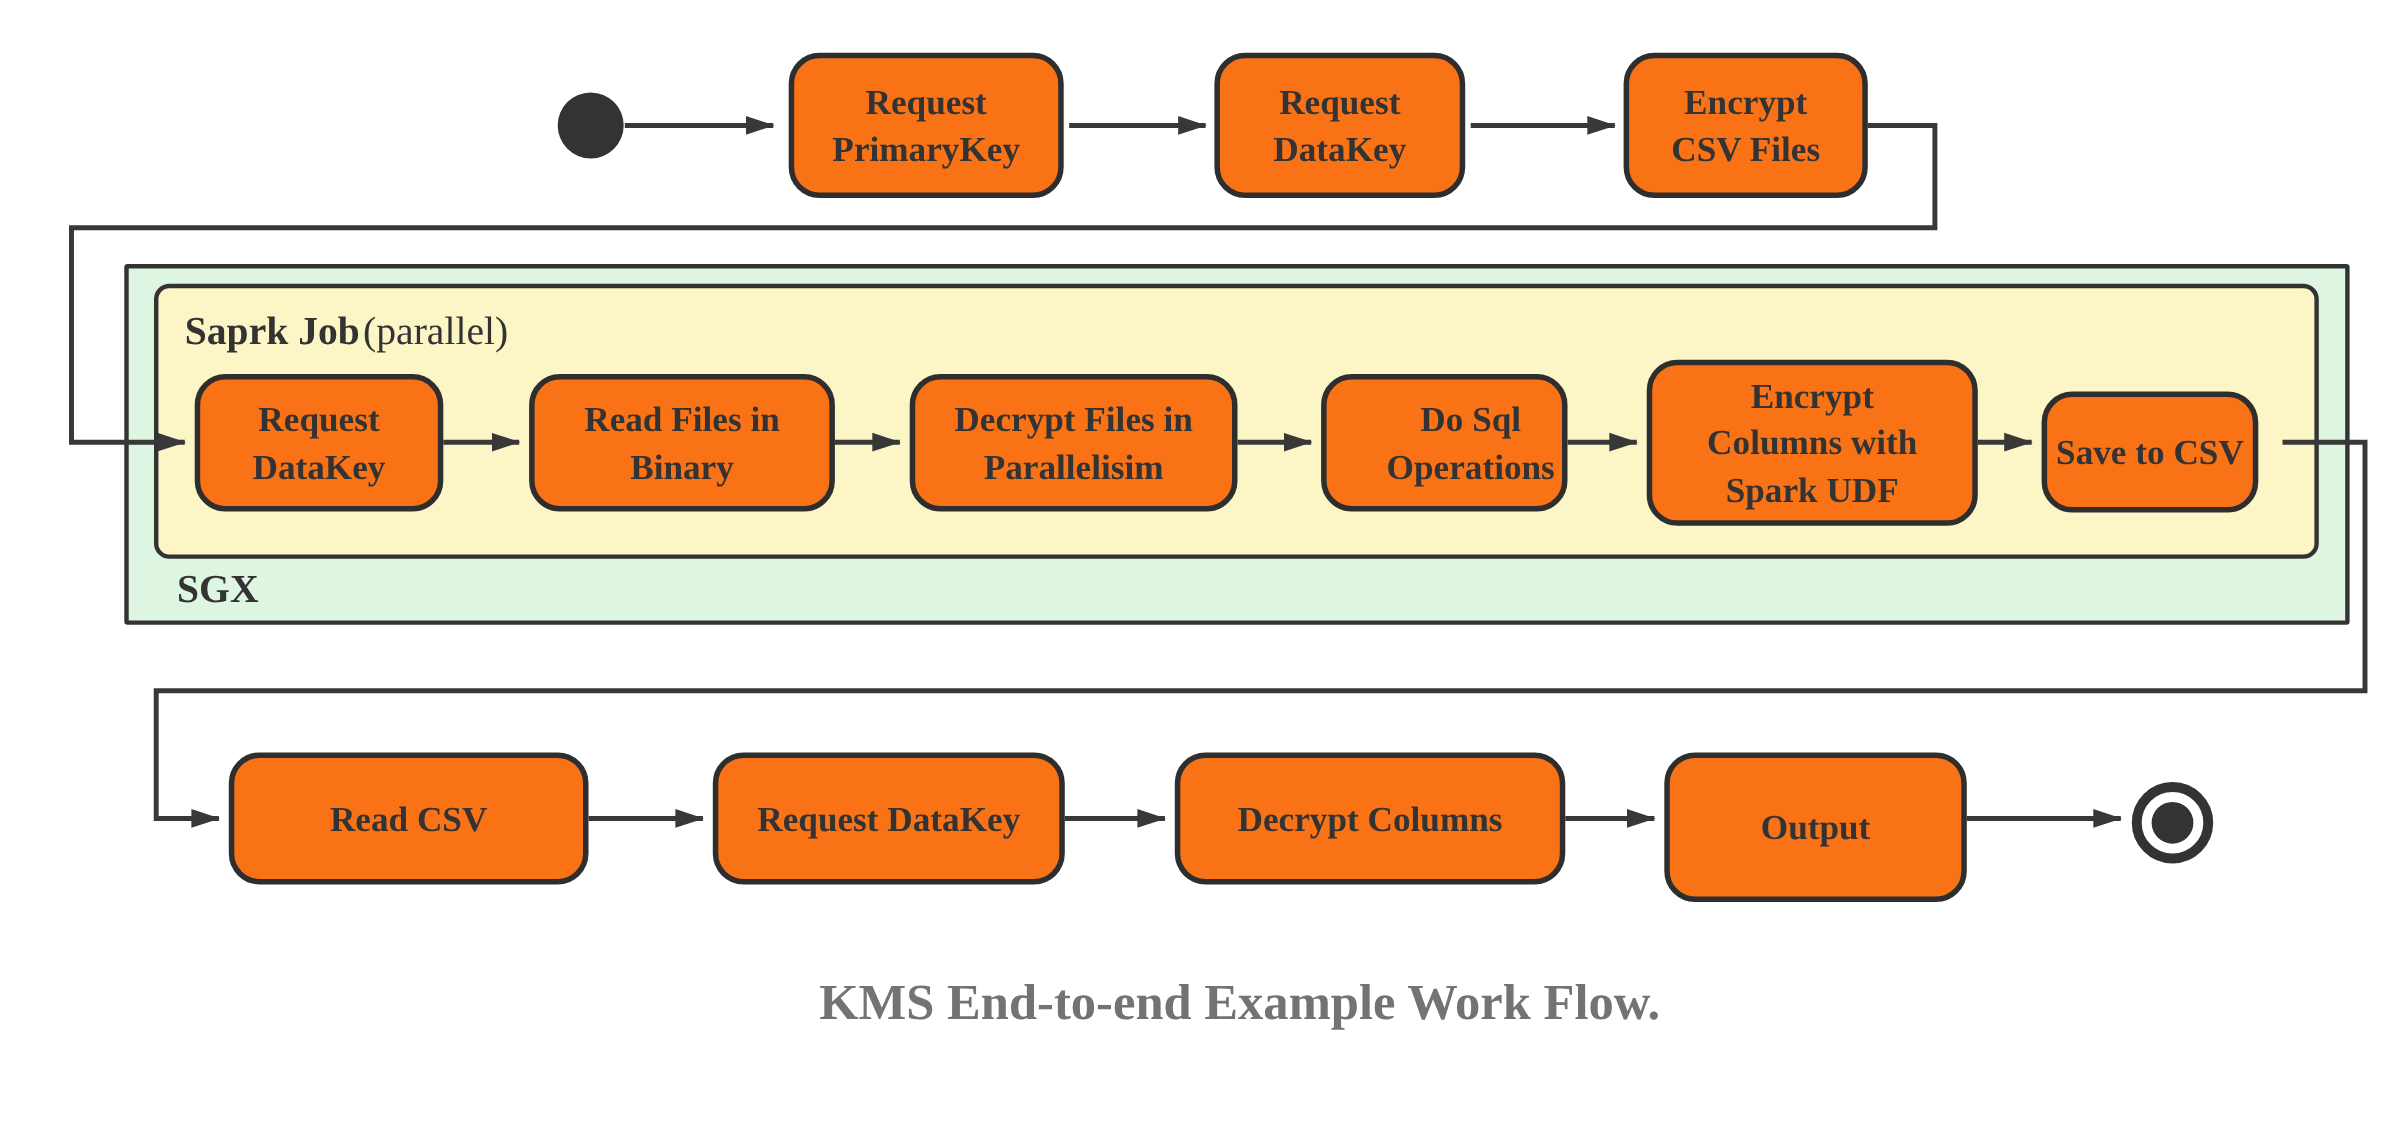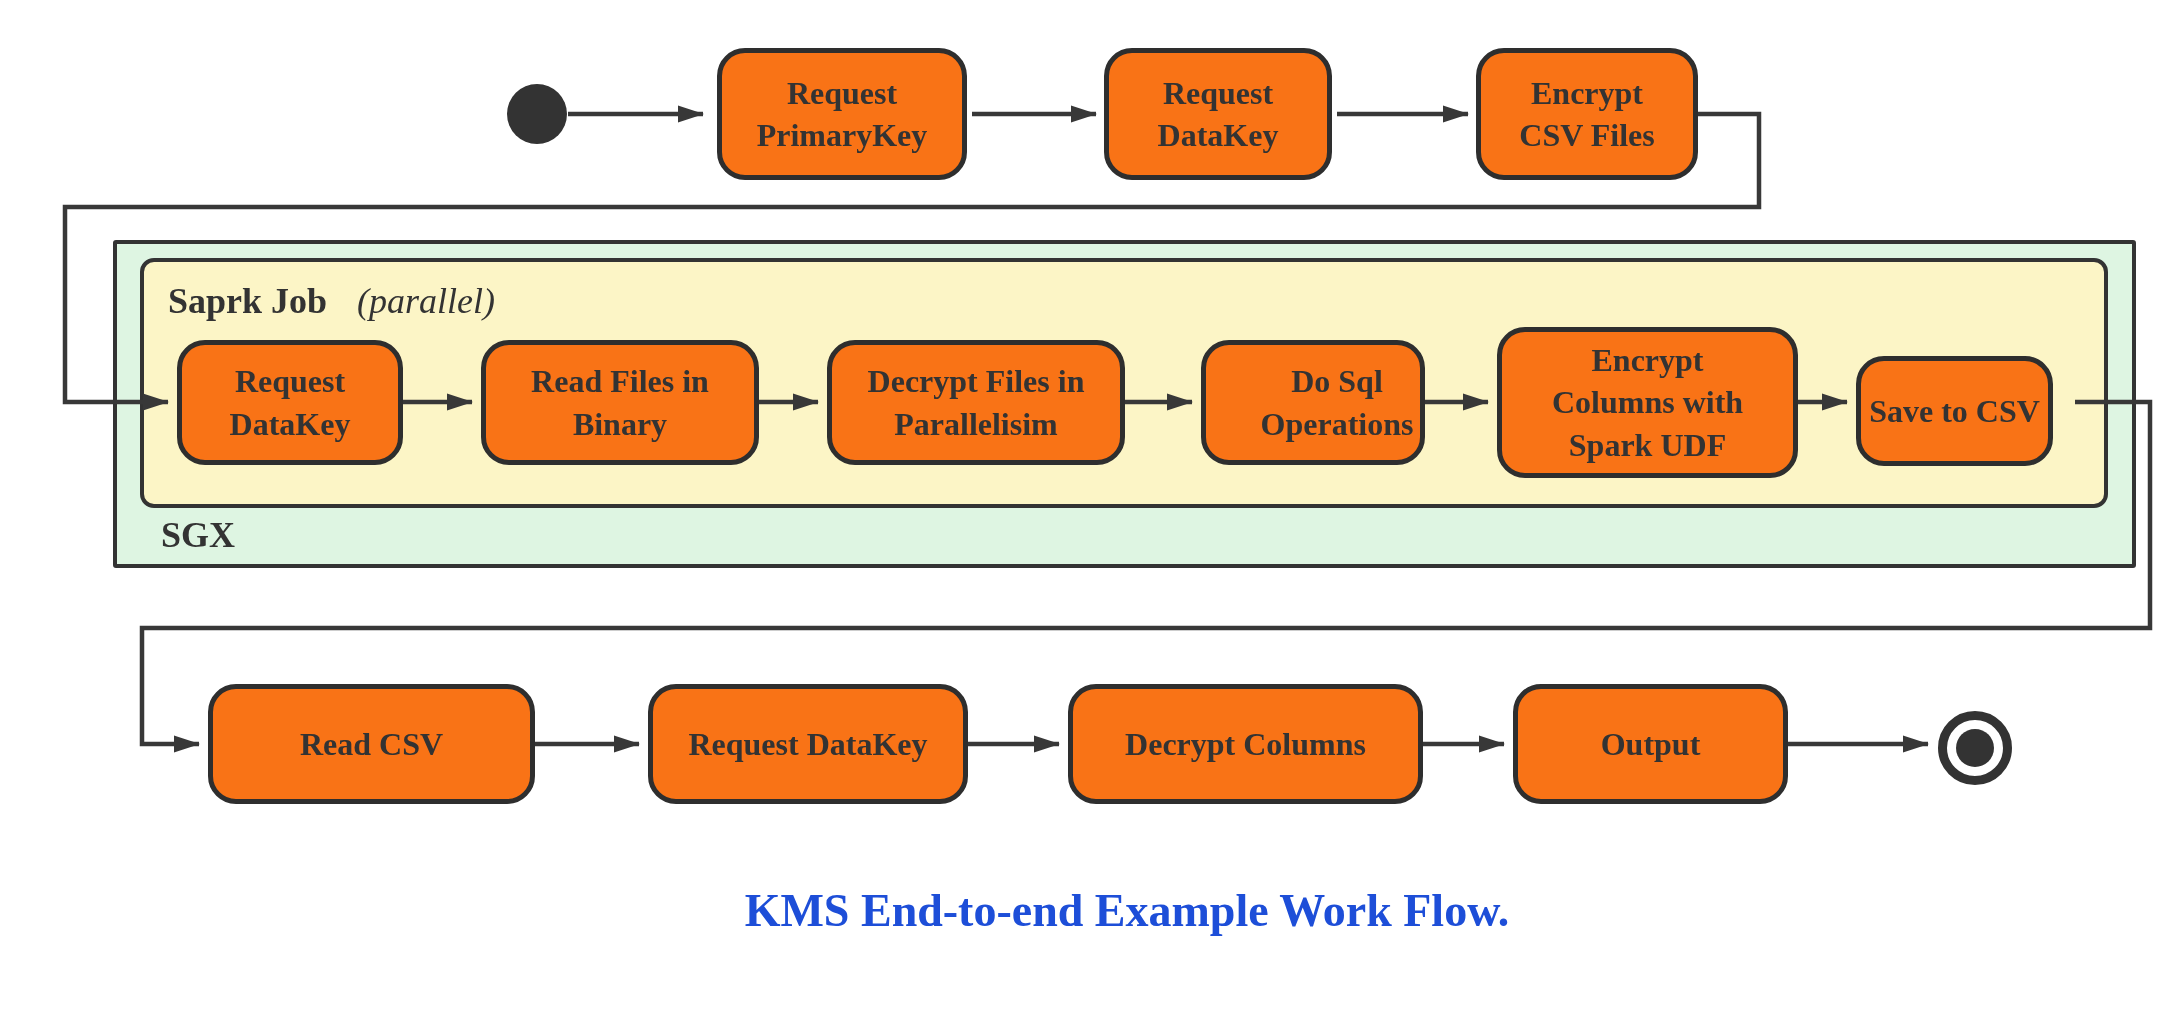--- a/index.html
+++ b/index.html
@@ -25,21 +25,21 @@
   .spark-box {
     left: 140px; top: 258px; width: 1968px; height: 250px;
     background: #fcf5c6;
     border-radius: 14px;
   }
   .spark-label {
     position: absolute; left: 24px; top: 18px;
     font-size: 36px; font-weight: bold; white-space: nowrap;
   }
   .spark-label .annotation {
-    font-weight: normal; font-style: italic; margin-left: 30px;
+    font-weight: normal; margin-left: 3px;
   }
   .sgx-label {
     position: absolute; left: 44px; bottom: 8px;
     font-size: 36px; font-weight: bold;
   }
   .node {
     position: absolute;
     box-sizing: border-box;
     background: #f97316;
     border: 5px solid #2e2e2e;
@@ -75,21 +75,21 @@
     display: flex; align-items: center; justify-content: center;
   }
   .end-state-dot {
     width: 38px; height: 38px;
     background: #333333; border-radius: 50%;
   }
   .diagram-title {
     position: absolute; left: 75px; top: 884px; width: 2104px;
     text-align: center;
     font-size: 46px; font-weight: bold;
-    color: #1d4ed8;
+    color: #737373;
   }
 </style>
 </head>
 <body>
 
 <div class="canvas">
 
   <div class="container sgx-box">
     <div class="sgx-label">SGX</div>
   </div>
@@ -117,21 +117,21 @@
   <div class="node" style="left:1201px; top:340px; width:224px; height:125px;padding-left:48px;">Do Sql
 Operations</div>
   <div class="node" style="left:1497px; top:327px; width:301px; height:151px;">Encrypt
 Columns with
 Spark UDF</div>
   <div class="node" style="left:1856px; top:356px; width:197px; height:110px;">Save to CSV</div>
 
   <div class="node" style="left:208px; top:684px; width:327px; height:120px;">Read CSV</div>
   <div class="node" style="left:648px; top:684px; width:320px; height:120px;">Request DataKey</div>
   <div class="node" style="left:1068px; top:684px; width:355px; height:120px;">Decrypt Columns</div>
-  <div class="node" style="left:1513px; top:684px; width:275px; height:120px;">Output</div>
+  <div class="node" style="left:1513px; top:684px; width:275px; height:136px;">Output</div>
 
   <div class="end-state">
     <div class="end-state-dot"></div>
   </div>
 
   <svg class="edges" xmlns="http://www.w3.org/2000/svg">
     <defs>
       <marker id="arrow" markerUnits="userSpaceOnUse" markerWidth="26" markerHeight="20" viewBox="0 0 26 20" refX="25" refY="10" orient="auto">
         <polygon points="0,1.5 26,10 0,18.5" fill="#383838"></polygon>
       </marker>

